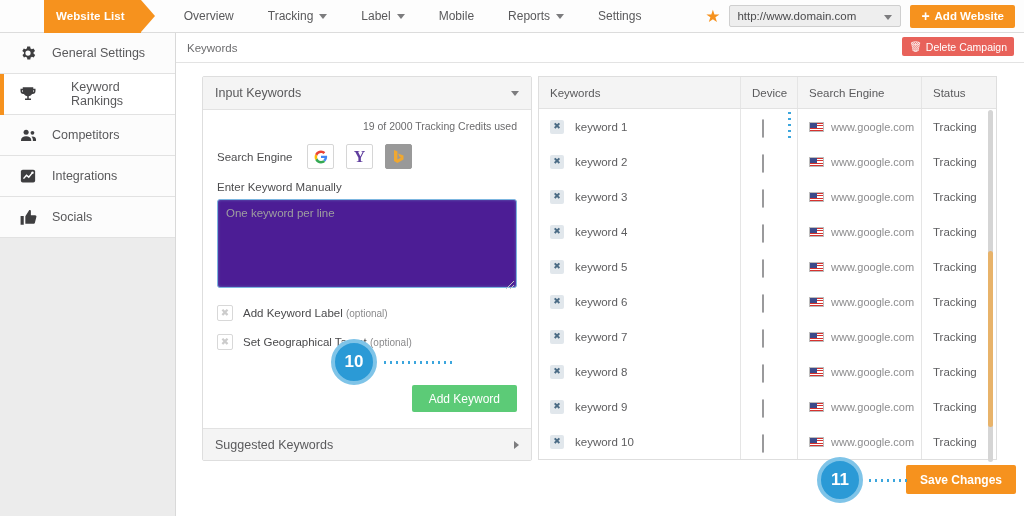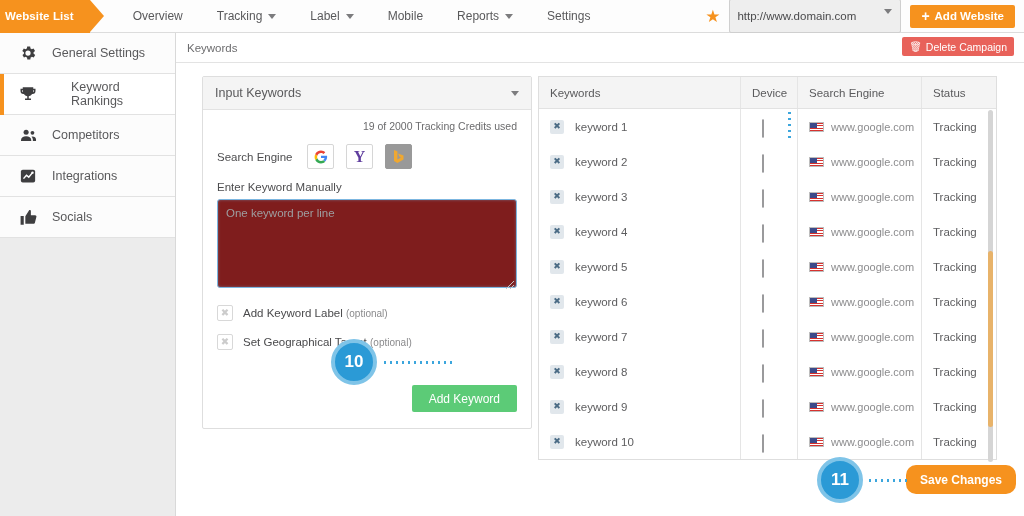--- a/index.html
+++ b/index.html
@@ -12,22 +12,22 @@
   #app { position: relative; width: 1024px; height: 516px; background: #fff; }
 
   
   .topnav {
     position: absolute; left:0; top:0; width:1024px; height:33px;
     background:#fdfdfd; border-bottom:1px solid #dcdcdc;
     display:flex; align-items:center;
   }
   .website-tab {
     position:relative; height:33px; background:#f6921e; color:#fff;
-    display:flex; align-items:center; padding:0 16px 0 5px;
-    font-size:11.5px; font-weight:bold; letter-spacing:.1px;
+    display:flex; align-items:center; padding:0 16px 0 12px;
+    font-size:11.5px; font-weight:bold; letter-spacing:.1px;margin-left:44px;
   }
   .website-tab .arrow {
     position:absolute; right:-14px; top:0; width:0; height:0;
     border-top:16.5px solid transparent; border-bottom:16.5px solid transparent;
     border-left:14px solid #f6921e;
   }
   .nav-items { display:flex; align-items:center; margin-left:26px; }
   .nav-item {
     display:flex; align-items:center; gap:6px;
     padding:0 17px; font-size:12px; color:#59595b; height:33px; line-height:33px;
@@ -35,21 +35,21 @@
   }
   .caret-down {
     width:0;height:0;border-left:4px solid transparent;border-right:4px solid transparent;
     border-top:5px solid #7c7c7e; display:inline-block;
   }
   .topnav-right {
     margin-left:auto; display:flex; align-items:center; gap:9px; padding-right:9px;
   }
   .star-icon { font-size:17px; color:#f6921e; line-height:1; }
   .url-select {
-    width:172px; height:34px; background:#eeeeee; border:1px solid #cfcfcf; border-radius:2px;
+    width:172px; height:22px; background:#eeeeee; border:1px solid #cfcfcf; border-radius:2px;
     display:flex; align-items:center; padding:0 7px; font-size:11.5px; color:#4a4a4c;
     position:relative;
   }
   .url-select .caret { position:absolute; right:8px; top:9px; }
   .add-website-btn {
     height:23px; background:#f6921e; color:#fff; border-radius:2px;
     display:flex; align-items:center; gap:5px; padding:0 11px;
     font-size:11.5px; font-weight:bold; cursor:pointer;
   }
   .plus { font-size:14px; font-weight:bold; line-height:1; }
@@ -104,21 +104,21 @@
     width:27px; height:25px; border:1px solid #d6d6d6; background:#fff; border-radius:2px;
     display:flex; align-items:center; justify-content:center; cursor:pointer;
   }
   .se-btn.selected { background:#999999; border-color:#999999; }
   .field-label { font-size:11.5px; color:#4d4d4f; margin-bottom:6px; }
   .kw-textarea {
     width:100%; height:89px; border:1px solid #7cb6e0; border-radius:3px;
     padding:7px 8px; font-size:11.5px; color:#9a9a9c;
     font-family:"Liberation Sans", sans-serif; resize:none; outline:none;
     box-shadow:0 0 3px rgba(124,182,224,.45) inset;
-    position:relative; background:#7f1d1d;
+    position:relative; background:#4c1d95;
   }
   .kw-textarea::placeholder { color:#9e9ea0; }
   .resize-grip {
     position:absolute; right:3px; bottom:3px; width:8px; height:8px;
     background:
       linear-gradient(135deg, transparent 45%, #c4c4c4 45%, #c4c4c4 55%, transparent 55%),
       linear-gradient(135deg, transparent 70%, #c4c4c4 70%, #c4c4c4 80%, transparent 80%);
   }
   .ta-wrap { position:relative; }
   .chk-row { display:flex; align-items:center; gap:10px; margin-top:13px; }
@@ -206,21 +206,21 @@
   .scroll-track {
     position:absolute; right:3px; top:33px; width:5px; height:352px;
     background:#d5d5d5; border-radius:3px;
   }
   .scroll-thumb {
     position:absolute; left:0; top:141px; width:5px; height:176px;
     background:#e8b36a; border-radius:3px;
   }
   .save-btn {
     position:absolute; left:730px; top:432px; height:29px; background:#f6921e; color:#fff;
-    border-radius:10px; display:flex; align-items:center; padding:12px 14px;
+    border-radius:2px; display:flex; align-items:center; padding:12px 14px;
     font-size:12px; font-weight:bold; cursor:pointer;
   }
 </style>
 </head>
 <body>
 
 <div id="app">
 
   <div class="topnav">
     <div class="website-tab">
@@ -365,20 +365,24 @@
               <span class="chk-label"><span>Set Geographical Target</span> <span class="opt">(optional)</span></span>
             </div>
           </div>
 
         <div class="addkw-row">
           <div class="add-kw-btn">
             <span>Add Keyword</span>
           </div>
         </div>
       </div>
+      <div class="panel-foot">
+        <span>Suggested Keywords</span>
+        <span class="caret-right"></span>
+      </div>
     </div>
 
     <div class="dots" style="left:206px; top:328px; width:70px;"></div>
     <div class="step-badge" style="left:155px; top:306px;">
       <span>10</span>
     </div>
 
     <div class="kw-table">
       <div class="kw-thead">
         <div class="c-kw">Keywords</div>

